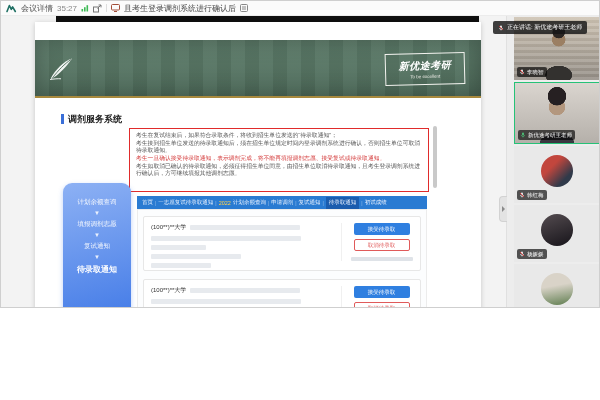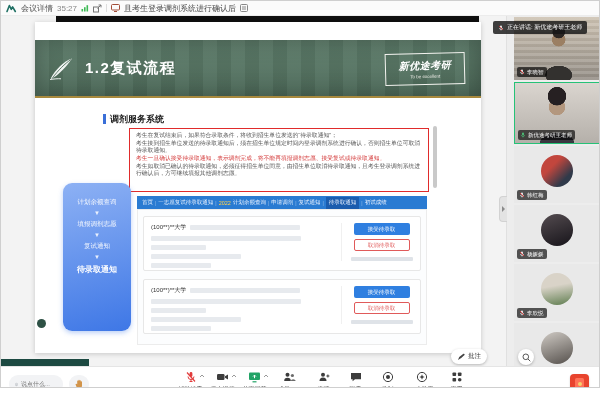--- a/index.html
+++ b/index.html
@@ -1,17 +1,17 @@
 <!DOCTYPE html>
 <html><head>
 <meta charset="utf-8">
 <style>
   * { margin:0; padding:0; box-sizing:border-box; }
   html,body { width:600px; height:400px; font-family:"Liberation Sans","DejaVu Sans",sans-serif; background:#fff; overflow:hidden; }
-  .win { position:relative; width:600px; height:388px; background:#fff; border:1px solid #cfcfcf; overflow:hidden; }
+  .win { position:relative; width:600px; height:308px; background:#fff; border:1px solid #cfcfcf; overflow:hidden; }
 
   
   .titlebar { position:absolute; top:0; left:0; width:600px; height:15px; background:#fbfbfb;
     border-bottom:1px solid #ececec; display:flex; align-items:center; padding:0 5px; gap:4px;
     font-size:8px; color:#555; white-space:nowrap; z-index:50; }
   .tb-div { width:1px; height:8px; background:#ddd; }
   .tb-right { margin-left:auto; display:flex; align-items:center; gap:5px; }
   .winctl { font-size:9px; color:#666; padding:0 3px; line-height:13px; }
   .tri-down { width:0; height:0; border-left:2.5px solid transparent; border-right:2.5px solid transparent; border-top:3px solid #888; }
 
@@ -28,21 +28,21 @@
     box-shadow:inset 0 0 22px rgba(0,0,0,.28);
     border-bottom:2px solid #a8893d; display:flex; align-items:center; }
   .slide-title { position:absolute; left:50px; top:19px; color:#fff; font-size:15px; font-weight:bold; letter-spacing:1.5px; }
   .quill { position:absolute; left:13px; top:17px; }
   .brand-box { position:absolute; right:16px; top:13px; width:80px; height:32px; border:1.5px solid #f4f4f0;
     transform:rotate(-1.5deg); display:flex; flex-direction:column; align-items:center; justify-content:center; }
   .brand-name { color:#fff; font-size:10px; font-weight:bold; font-style:italic; letter-spacing:.5px; }
   .brand-slogan { color:#e9e9e2; font-size:4.5px; margin-top:1px; }
 
   .section-title { position:absolute; left:26px; top:92px; font-size:9px; font-weight:bold; color:#222;
-    border-left:3px solid #3a6fd8; padding-left:4px; line-height:10px;margin-left:42px; }
+    border-left:3px solid #3a6fd8; padding-left:4px; line-height:10px; }
 
   .notice { position:absolute; left:94px; top:106px; width:300px; height:64px; border:1.6px solid #e02b2b;
     background:#fff; padding:3px 6px; font-size:5.8px; line-height:1.32; color:#555; }
   .notice .red { color:#d43c3c; }
 
   .steps { position:absolute; left:28px; top:161px; width:68px; height:148px; border-radius:9px;
     background:linear-gradient(165deg,#8db1f4,#3e77e6); box-shadow:0 2px 5px rgba(62,119,230,.35);
     display:flex; flex-direction:column; align-items:center; padding-top:15px; gap:4px; }
   .step { color:rgba(255,255,255,.92); font-size:6.5px; }
   .step.active { color:#fff; font-weight:bold; font-size:8px; }
@@ -166,21 +166,20 @@
   <div class="share">
     <div class="blackbar"></div>
 
     <div class="slide">
       <div class="slide-header">
         <svg class="quill" width="26" height="24" viewBox="0 0 26 24">
           <path d="M3 21 C7.5 12.5 15.5 4.5 24 1.5 C18.5 10 11 17 6.5 20 L3 22 Z" fill="#fff" opacity=".92"></path>
           <path d="M4.5 21 C10 13.5 17 6.5 23 2.5" stroke="#51705f" stroke-width=".9" fill="none"></path>
           <path d="M2 22.5 C6 22 10 21.5 13 21.8" stroke="#fff" stroke-width=".9" fill="none"></path>
         </svg>
-        <div class="slide-title">1.2复试流程</div>
         <div class="brand-box">
           <div class="brand-name">新优途考研</div>
           <div class="brand-slogan">To be excellent</div>
         </div>
       </div>
 
       <div class="section-title">调剂服务系统</div>
 
       <div class="notice">
         <div>考生在复试结束后，如果符合录取条件，将收到招生单位发送的“待录取通知”；</div>

